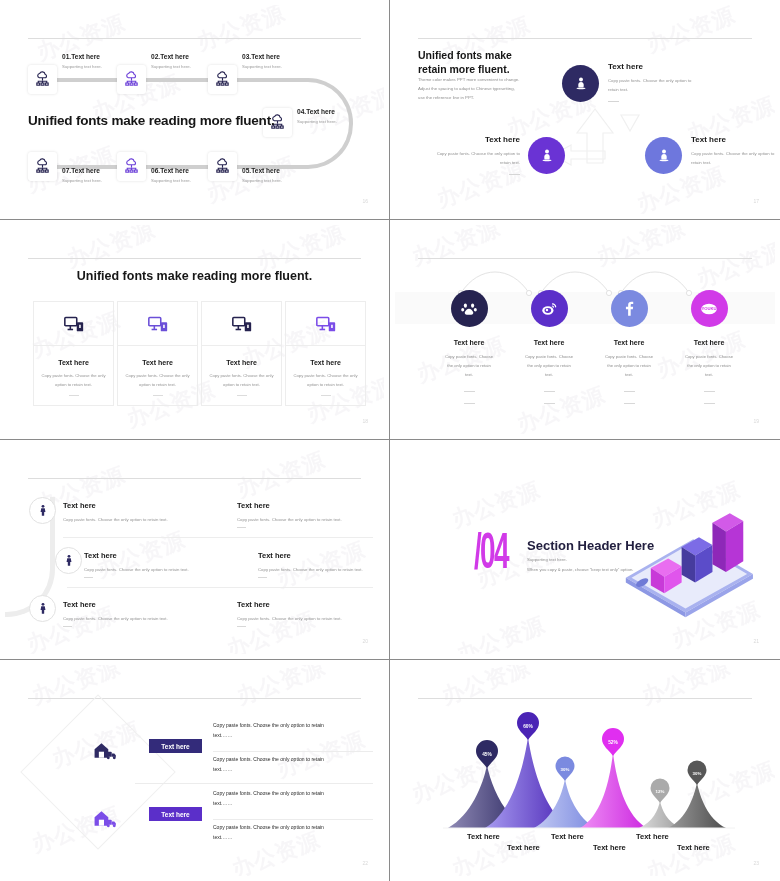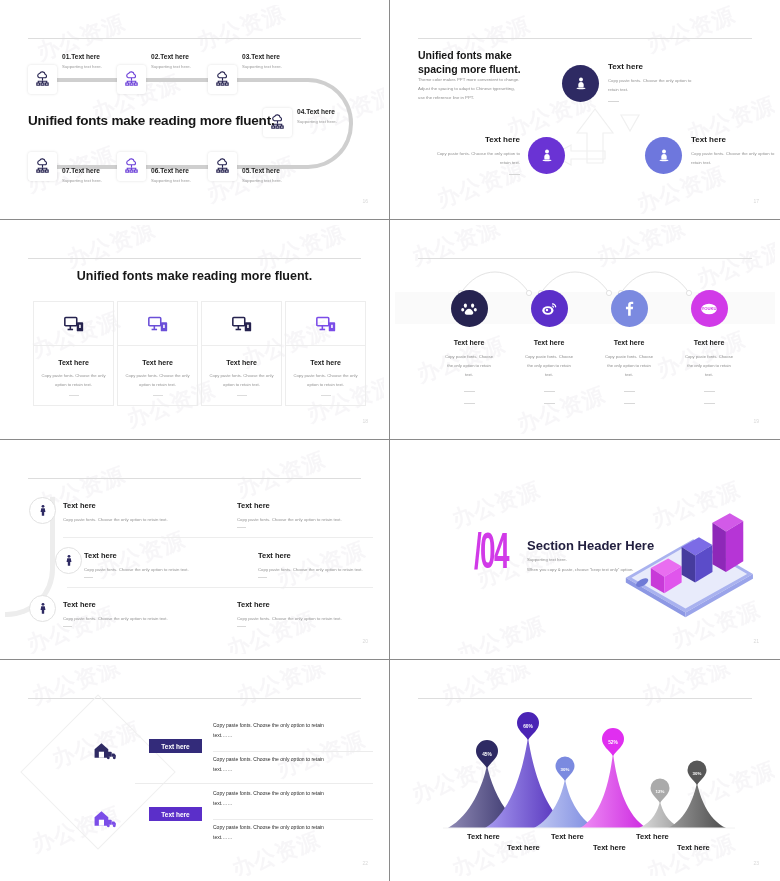--- a/index.html
+++ b/index.html
@@ -337,21 +337,21 @@
         <span style="left:250px;top:10px;">办公资源</span>
         <span style="left:110px;top:95px;">办公资源</span>
         <span style="left:290px;top:100px;">办公资源</span>
         <span style="left:40px;top:165px;">办公资源</span>
         <span style="left:240px;top:170px;">办公资源</span>
       </div>
       <div class="topline"></div>
       <div class="content">
         <div class="s2-title">
           <div>Unified fonts make</div>
-          <div>spacing more fluent.</div>
+          <div>retain more fluent.</div>
         </div>
         <div class="s2-body">
           <div>Theme color makes PPT more convenient to change.</div>
           <div>Adjust the spacing to adapt to Chinese typesetting,</div>
           <div>use the reference line in PPT.</div>
         </div>
 
         <svg class="s2-arrows" viewBox="0 0 120 72" fill="none" stroke="#f0f0f0" stroke-width="1.2">
           <path d="M52 4 L34 28 L44 28 L44 58 L60 58 L60 28 L70 28 Z"></path>
           <path d="M78 10 L96 10 L87 26 Z"></path>

